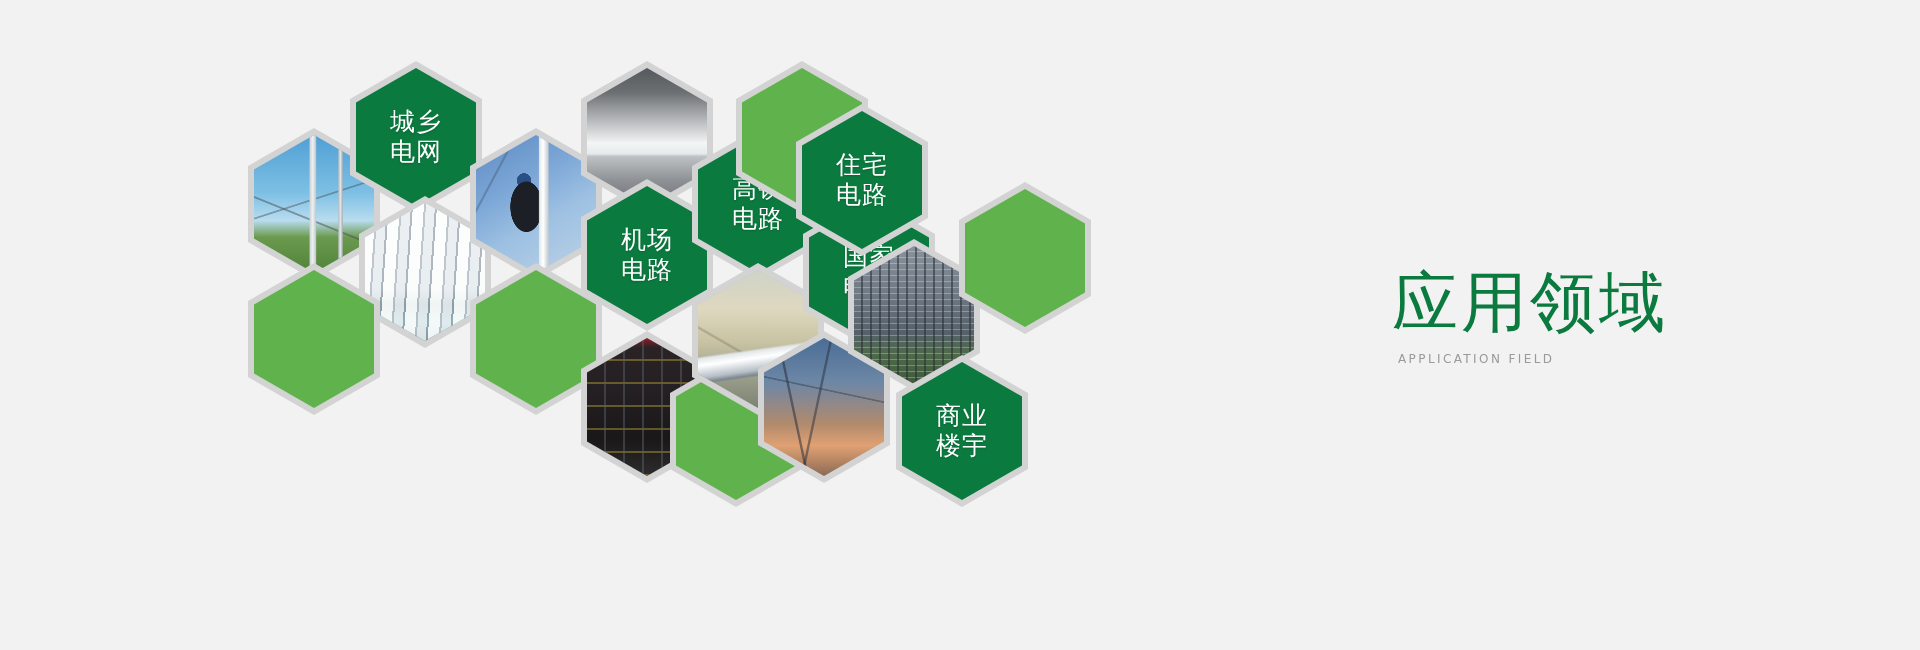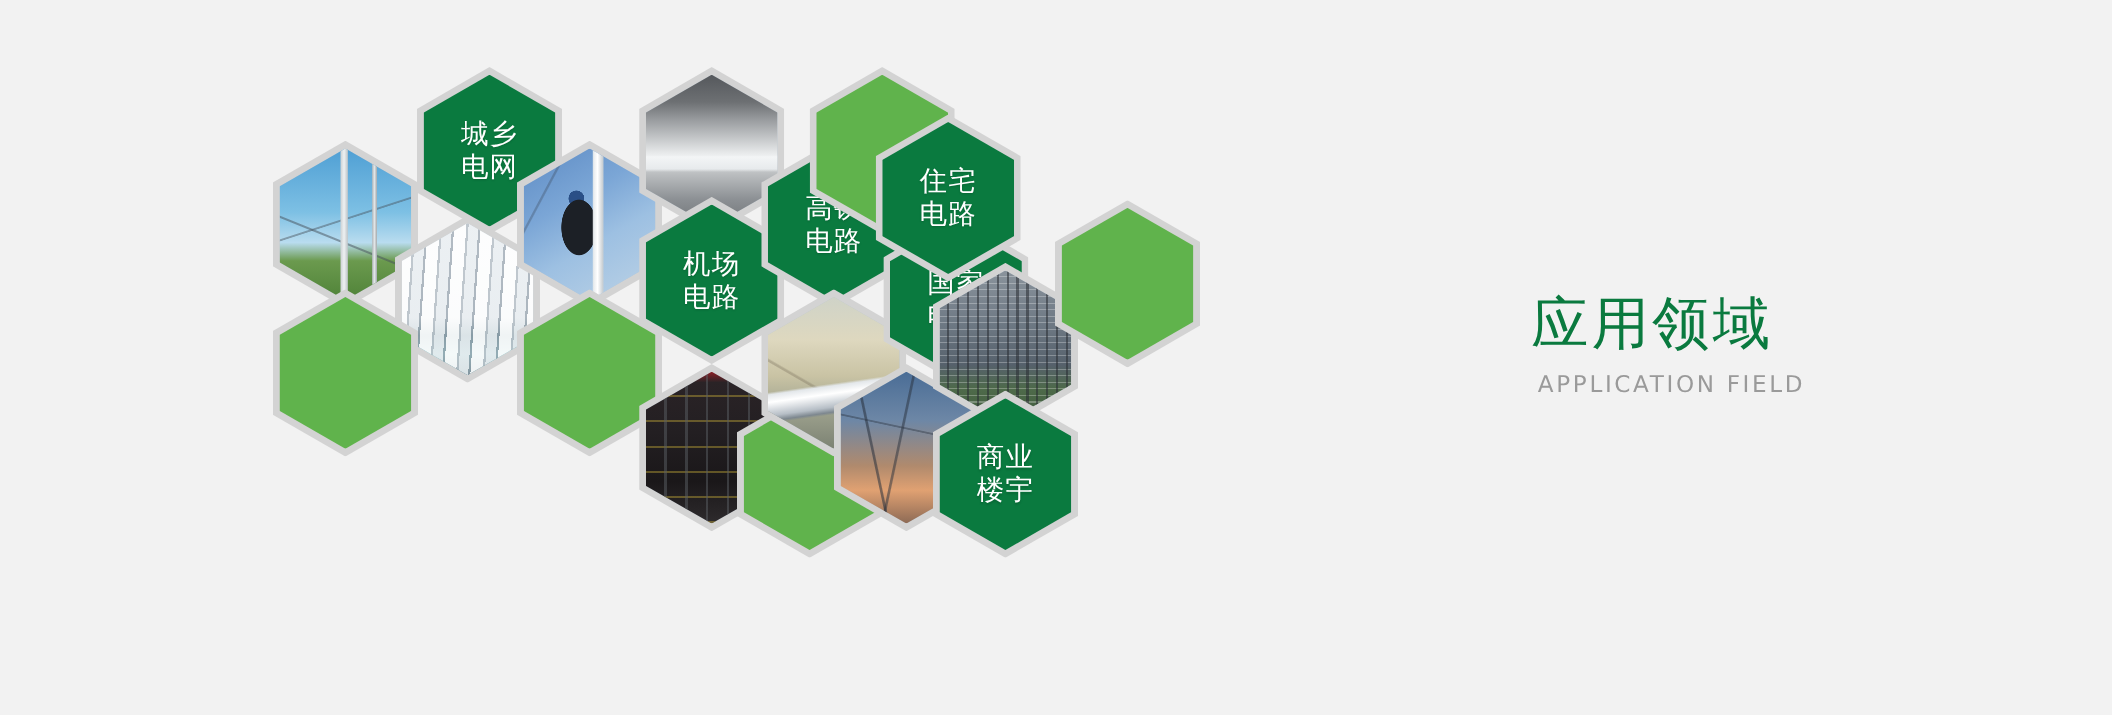--- a/index.html
+++ b/index.html
@@ -135,48 +135,48 @@
 
   
   #title-block {
     position: absolute;
     left: 1392px;
     top: 268px;
     width: 440px;
   }
   #main-title {
     color: #0a7a3f;
-    font-size: 52px;
+    font-size: 66px;
     line-height: 1.06;
     letter-spacing: 3px;
     margin: 0;
     font-weight: 400;
     white-space: nowrap;
   }
   #sub-title {
     color: #9a9a9a;
-    font-size: 21px;
+    font-size: 12px;
     letter-spacing: 2.4px;
     margin: 14px 0 0 6px;
     font-weight: 400;
     white-space: nowrap;
   }
 </style>
 </head>
 <body>
 
 <div id="banner">
 
   <div id="hex-grid">
       <div class="hex" style="left: 248px; top: 128px;">
         <div class="hex-inner photo">
           <div class="ph ph-pole"></div>
         </div>
       </div>
-      <div class="hex" style="left: 379px; top: 61px; padding-left: 29px;">
+      <div class="hex" style="left: 350px; top: 61px; padding-left: 29px;">
         <div class="hex-inner dark">
           <div class="hex-label">城乡
 电网</div>
         </div>
       </div>
       <div class="hex" style="left: 359px; top: 196px;">
         <div class="hex-inner photo">
           <div class="ph ph-cabinet"></div>
         </div>
       </div>
@@ -239,21 +239,21 @@
         <div class="hex-inner dark">
           <div class="hex-label">住宅
 电路</div>
         </div>
       </div>
       <div class="hex" style="left: 848px; top: 239px;">
         <div class="hex-inner photo">
           <div class="ph ph-highrise"></div>
         </div>
       </div>
-      <div class="hex" style="left: 848px; top: 355px;">
+      <div class="hex" style="left: 896px; top: 355px;">
         <div class="hex-inner dark">
           <div class="hex-label">商业
 楼宇</div>
         </div>
       </div>
       <div class="hex" style="left: 959px; top: 182px;">
         <div class="hex-inner light"></div>
       </div>
     </div>
 

